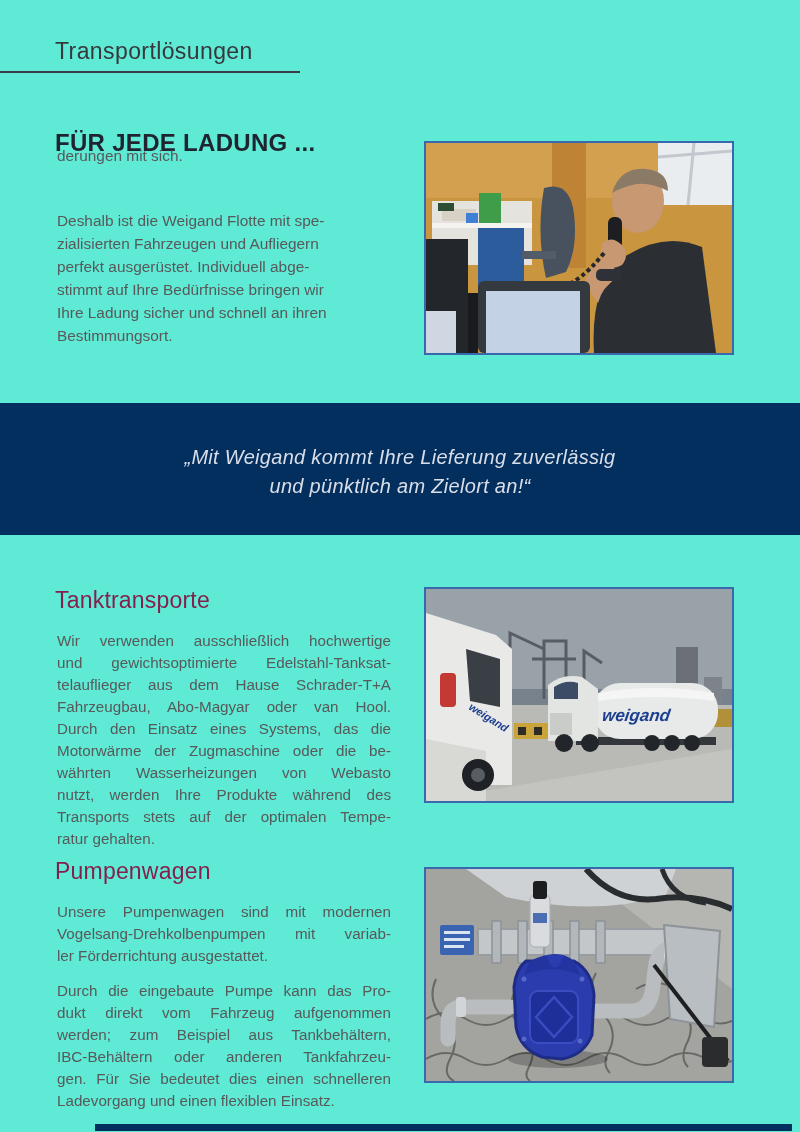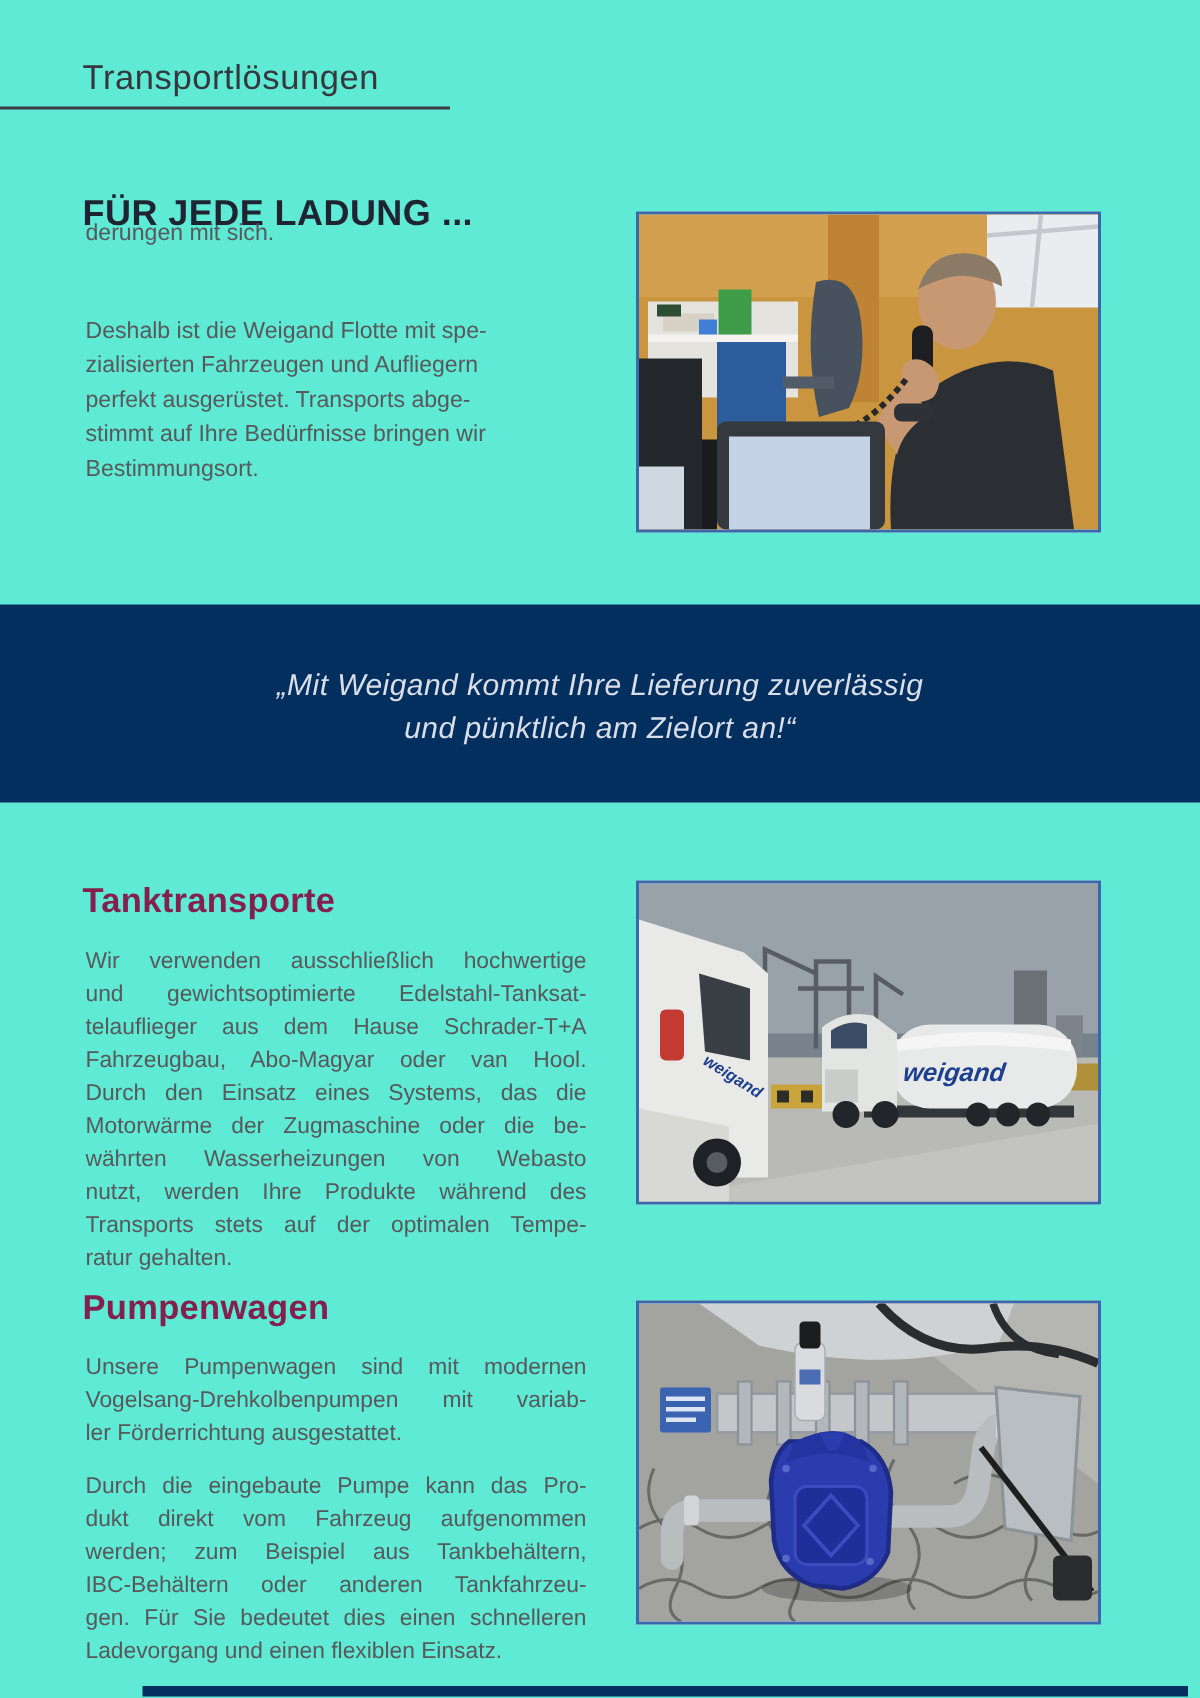--- a/index.html
+++ b/index.html
@@ -11,40 +11,41 @@
   .subtitle{left:55px;top:88px;font-size:24px;font-weight:700;color:#1f2430;letter-spacing:.3px;margin-top:41px;}
   .bodytext{color:#58595b;font-size:15.4px;line-height:23px;width:336px;}
   .sectext{color:#58595b;font-size:15.2px;line-height:22px;width:334px;}
   .tline{white-space:nowrap;}
   .just{text-align:justify;text-align-last:justify;}
   .photo{position:absolute;width:306px;border:2px solid #3a68ac;background:#ddd;box-sizing:content-box;}
   .photo svg{display:block;width:306px;}
   .banner{left:0;top:403px;width:800px;height:132px;background:#032f5f;}
   .quote{position:absolute;left:0;top:40px;width:800px;text-align:center;color:#d9dee8;
          font-style:italic;font-size:20px;line-height:29px;letter-spacing:.3px;}
-  .h-section{font-size:23px;font-weight:700;color:#84204d;letter-spacing:.2px;}
+  .h-section{font-size:23px;font-weight:400;color:#84204d;letter-spacing:.2px;}
   .footer-bar{left:95px;top:1124px;width:697px;height:7px;background:#032f5f;}
 </style>
 </head>
 <body>
 
 <div class="page">
 
   <div class="abs title">Transportlösungen</div>
   <div class="abs rule"></div>
   <div class="abs subtitle">FÜR JEDE LADUNG ...</div>
 
   <div class="abs bodytext" style="left:57px;top:144px;">
       <div class="tline">derungen mit sich.</div>
     </div>
   <div class="abs bodytext" style="left:57px;top:209px;">
       <div class="tline">Deshalb ist die Weigand Flotte mit spe-</div>
       <div class="tline">zialisierten Fahrzeugen und Aufliegern</div>
-      <div class="tline">perfekt ausgerüstet. Transports abge-</div>
+      <div class="tline">perfekt ausgerüstet. Individuell abge-</div>
       <div class="tline">stimmt auf Ihre Bedürfnisse bringen wir</div>
+      <div class="tline">Ihre Ladung sicher und schnell an ihren</div>
       <div class="tline">Bestimmungsort.</div>
     </div>
 
   <div class="photo" style="left:424px;top:141px;height:210px;">
     <svg viewBox="0 0 306 210">
       <rect x="0" y="0" width="306" height="210" fill="#c9953f"></rect>
       <rect x="0" y="0" width="306" height="55" fill="#d3a050"></rect>
       <rect x="232" y="0" width="74" height="62" fill="#e9edf0"></rect>
       <line x1="232" y1="14" x2="306" y2="8" stroke="#c2c8cd" stroke-width="3"></line>
       <line x1="268" y1="0" x2="262" y2="62" stroke="#c2c8cd" stroke-width="3"></line>

